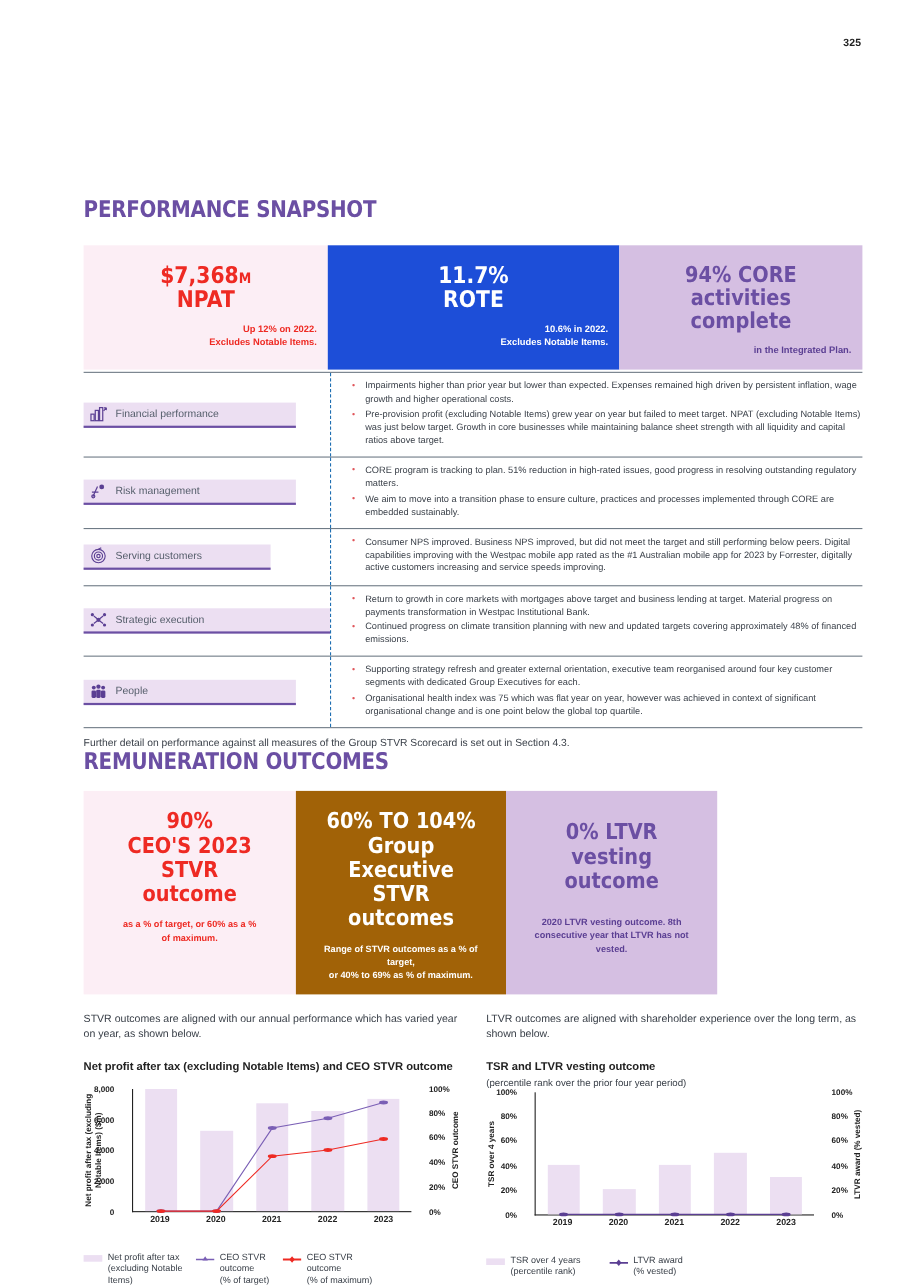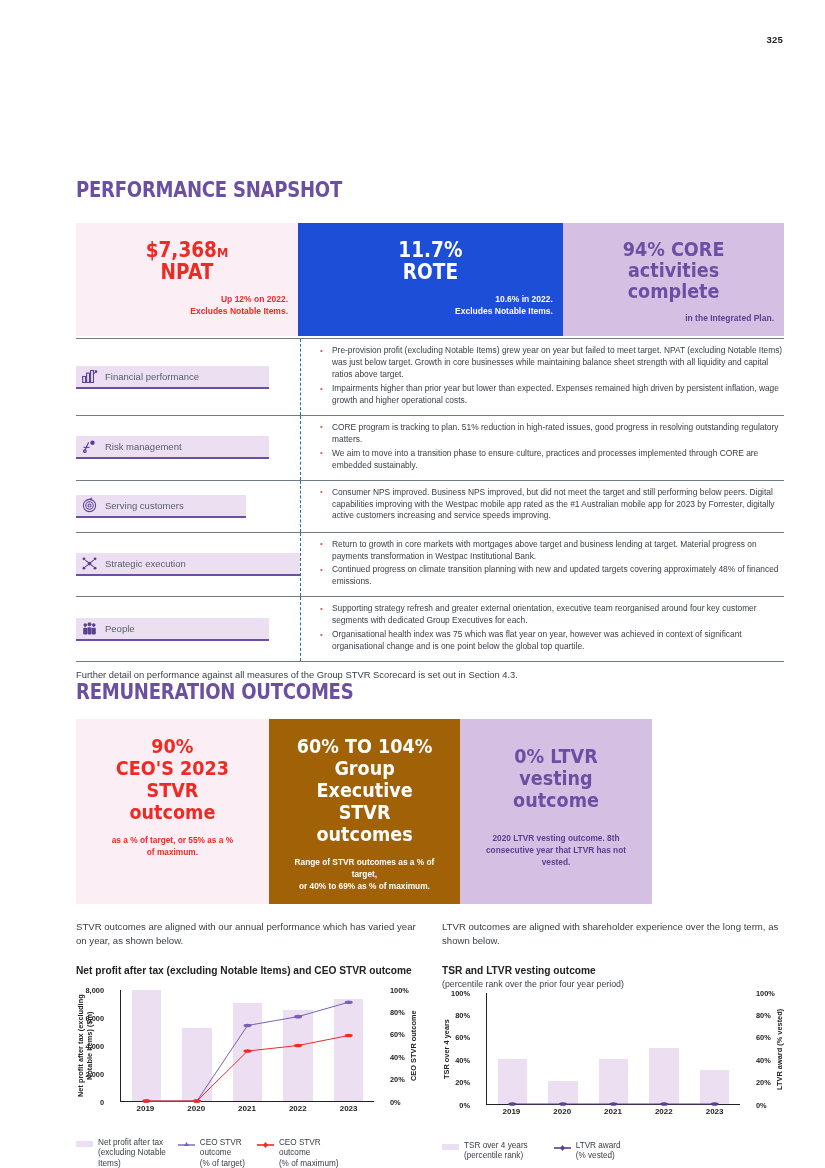--- a/index.html
+++ b/index.html
@@ -231,22 +231,22 @@
                 <path d="M15.5 6.5 L18.5 3.2 M18.5 3.2 l-2.6 .2 M18.5 3.2 l-.2 2.5" stroke="#5b3f93" stroke-width="1.3" fill="none"></path>
                 </svg>
             </span>
             <span class="sc-label">Financial performance</span>
           </div>
         </div>
       </div>
       <div class="sc-divider"></div>
       <div class="sc-right">
         <ul class="sc-bullets">
+          <li>Impairments higher than prior year but lower than expected. Expenses remained high driven by persistent inflation, wage growth and higher operational costs.</li>
           <li>Pre-provision profit (excluding Notable Items) grew year on year but failed to meet target. NPAT (excluding Notable Items) was just below target. Growth in core businesses while maintaining balance sheet strength with all liquidity and capital ratios above target.</li>
-          <li>Impairments higher than prior year but lower than expected. Expenses remained high driven by persistent inflation, wage growth and higher operational costs.</li>
         </ul>
       </div>
     </div>
 
     <div class="sc-row">
       <div class="sc-left">
         <div class="sc-measure">
           <div class="sc-bar" style="width:86%">
             <span class="sc-ico">
               <svg viewBox="0 0 20 20">
@@ -362,21 +362,21 @@
   <h2 class="section-title rem-title">REMUNERATION OUTCOMES</h2>
 
   <div class="rem-strip">
     <div class="rem rem-a">
       <div class="rem-big">
         <span>90%</span><br>
         <span>CEO'S 2023 STVR</span><br>
         <span>outcome</span>
       </div>
       <div class="rem-sub">
-        <span>as a % of target, or 55% as a %</span><br>
+        <span>as a % of target, or 60% as a %</span><br>
         <span>of maximum.</span>
       </div>
     </div>
     <div class="rem rem-b">
       <div class="rem-big">
         <span>60% TO 104%</span><br>
         <span>Group Executive</span><br>
         <span>STVR outcomes</span>
       </div>
       <div class="rem-sub">

